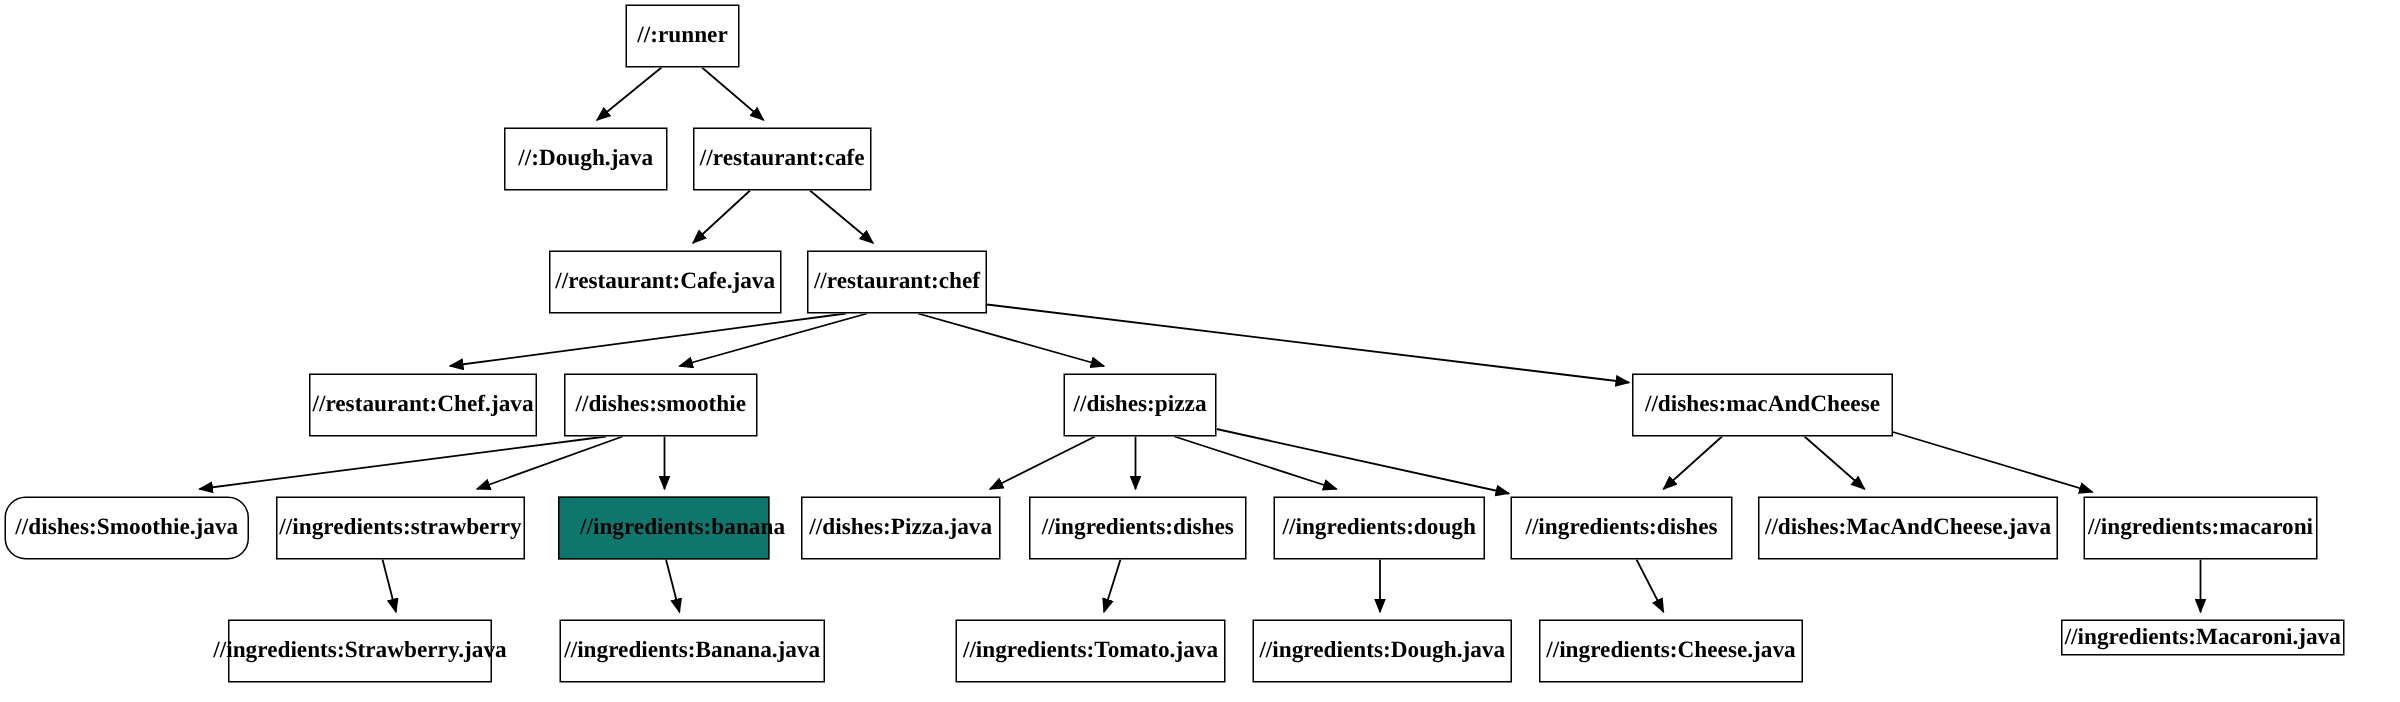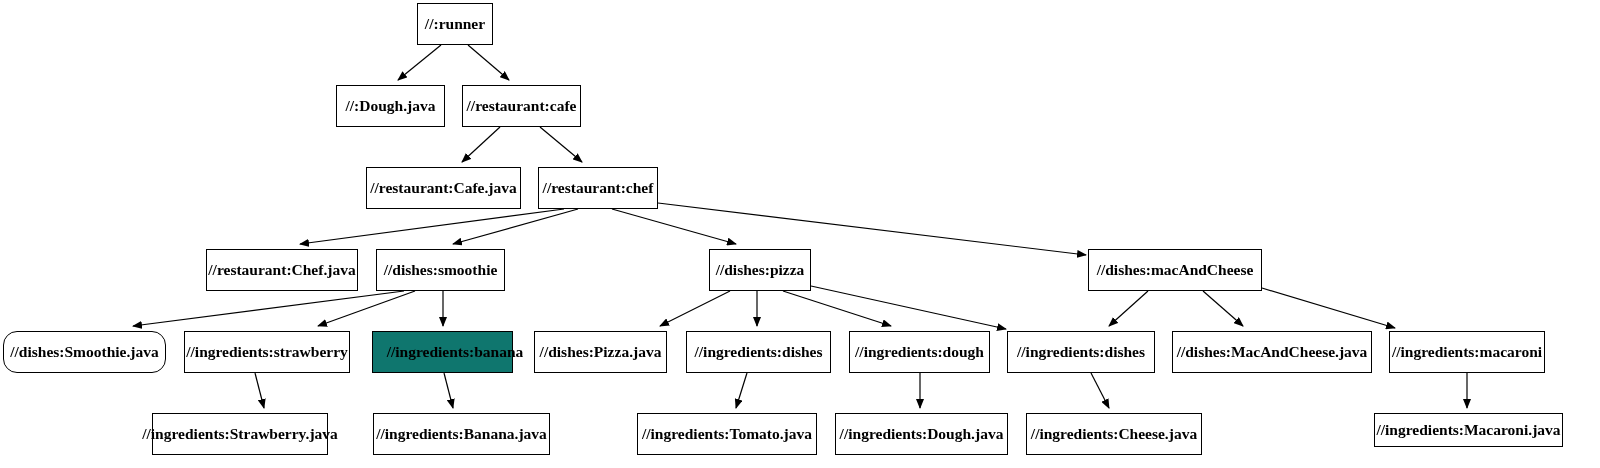--- a/index.html
+++ b/index.html
@@ -143,17 +143,17 @@
       </div>
       <div class="node" style="left: 637px; top: 413px; width: 180px; height: 42px; border-color: rgb(0, 0, 0); background: rgb(255, 255, 255);">
         <span class="node-label">//ingredients:Tomato.java</span>
       </div>
       <div class="node" style="left: 835px; top: 413px; width: 173px; height: 42px; border-color: rgb(0, 0, 0); background: rgb(255, 255, 255);">
         <span class="node-label">//ingredients:Dough.java</span>
       </div>
       <div class="node" style="left: 1026px; top: 413px; width: 176px; height: 42px; border-color: rgb(0, 0, 0); background: rgb(255, 255, 255);">
         <span class="node-label">//ingredients:Cheese.java</span>
       </div>
-      <div class="node" style="left: 1374px; top: 413px; width: 189px; height: 34px; border-color: rgb(0, 0, 0); background: rgb(255, 255, 255); text-align: center;">
+      <div class="node" style="left: 1374px; top: 413px; width: 189px; height: 24px; border-color: rgb(0, 0, 0); background: rgb(255, 255, 255); text-align: center;">
         <span class="node-label">//ingredients:Macaroni.java</span>
       </div>
     </div>
 </div>
 
 </body></html>

